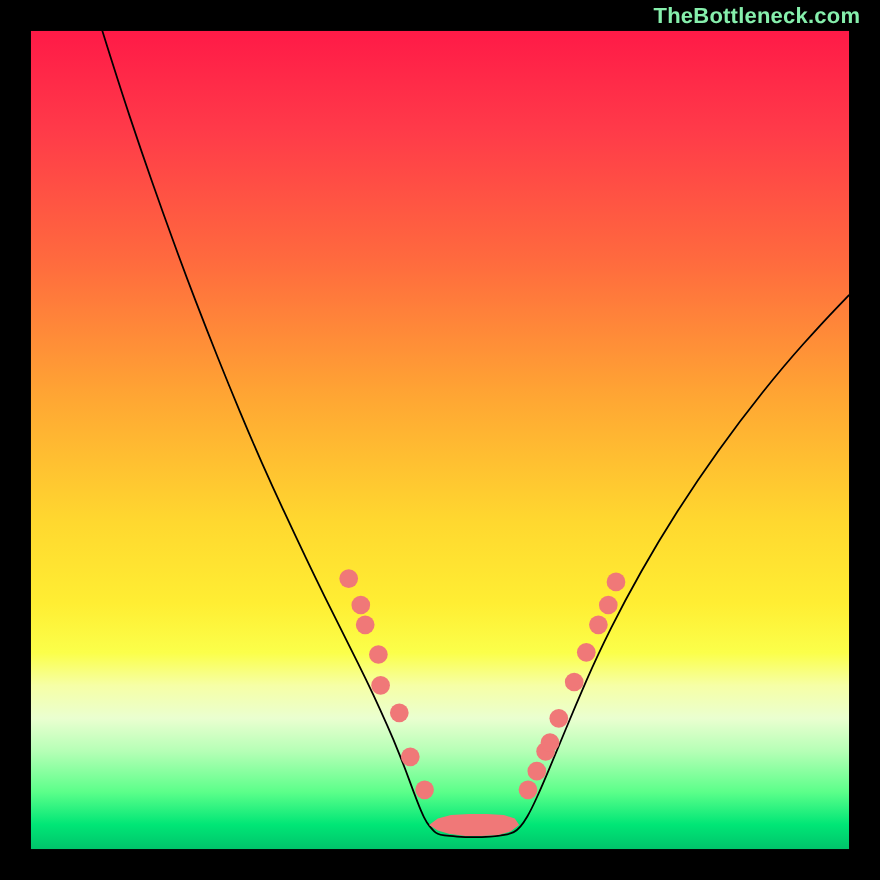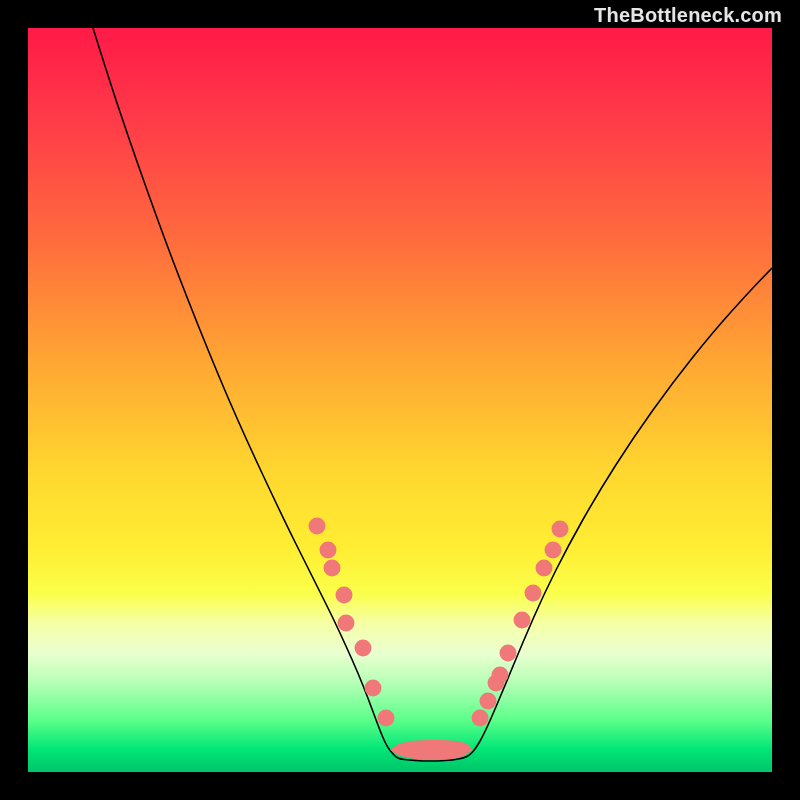--- a/index.html
+++ b/index.html
@@ -8,21 +8,21 @@
     height: 800px;
     background: #000;
     position: relative;
     font-family: Arial, sans-serif;
     overflow: hidden;
   }
   .watermark {
     position: absolute;
     top: 4px;
     right: 18px;
-    color: #e5e5e5;
+    color: #86efac;
     font-size: 20px;
     font-weight: bold;
     z-index: 10;
     letter-spacing: 0.2px;
   }
   .frame {
     position: absolute;
     left: 28px;
     top: 28px;
     width: 744px;

